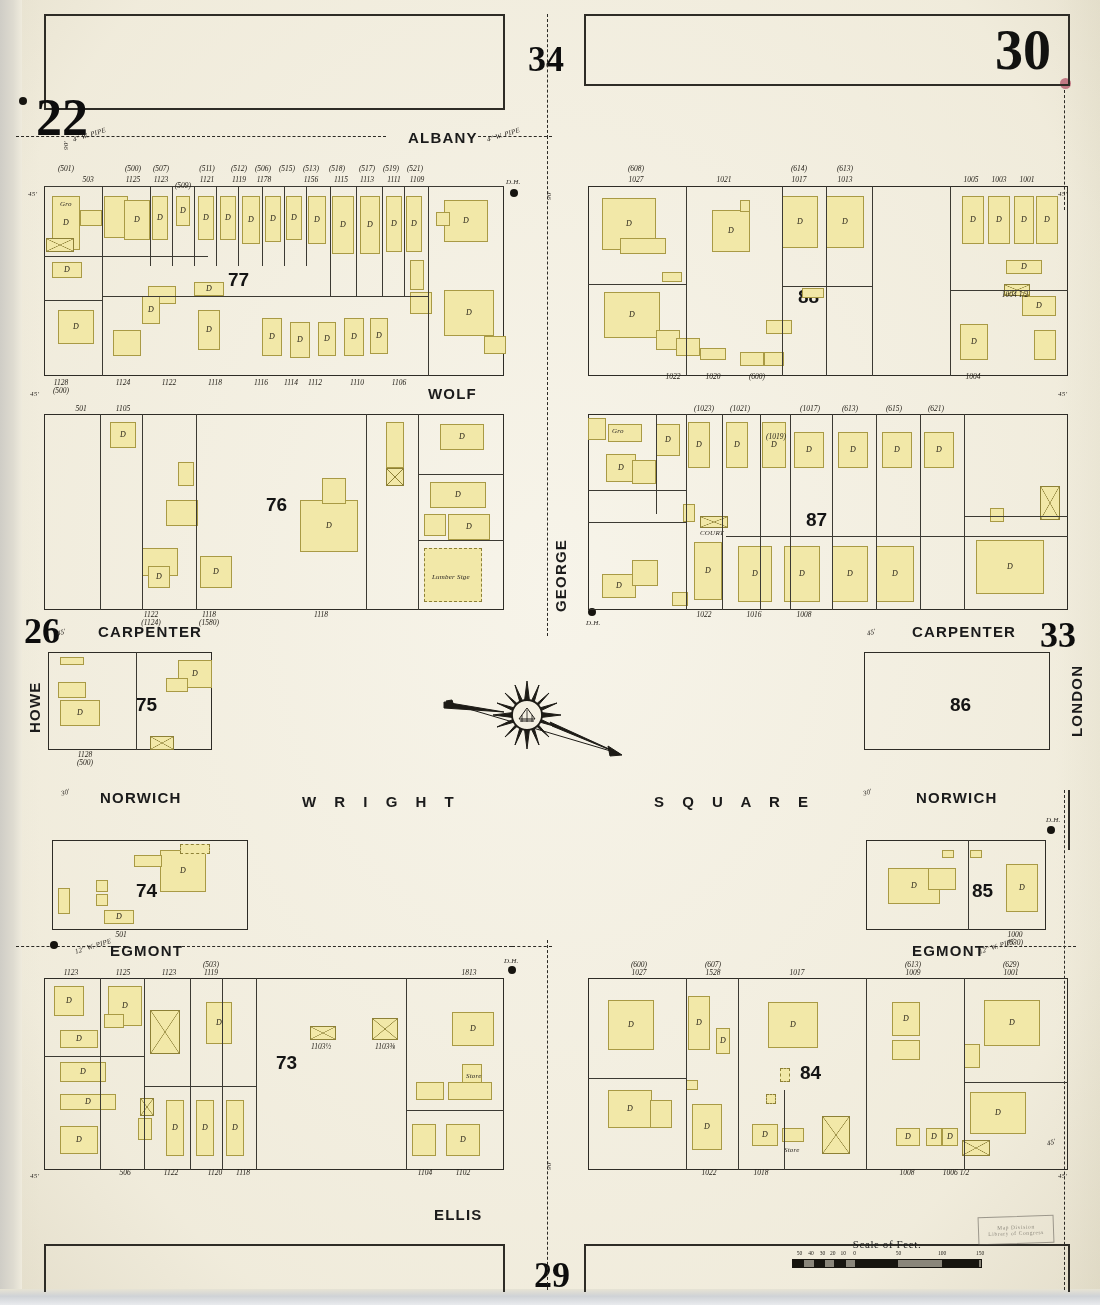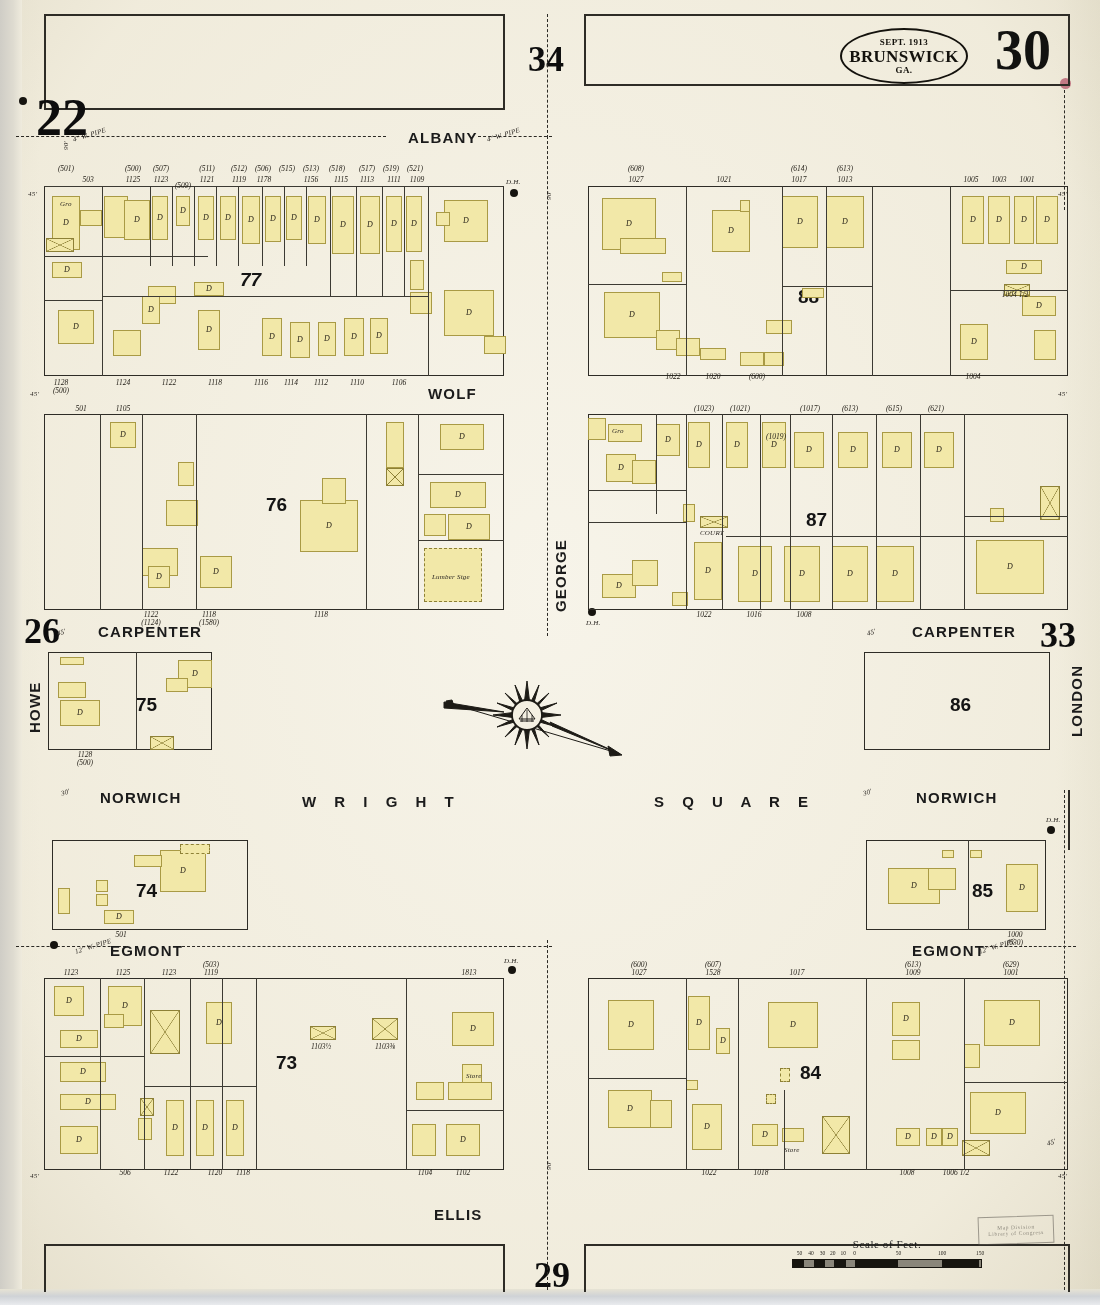--- a/index.html
+++ b/index.html
@@ -98,25 +98,20 @@
   #locstamp div{font-family:"Liberation Serif",serif;font-size:5.5px;color:#3d3a33;letter-spacing:.6px;}
 </style>
 </head>
 <body>
 
 <div id="sheet">
   <div id="paper"></div>
   <div id="leftedge"></div>
   <div id="bottomedge"></div>
 
-  <div id="cartouche">
-    <div id="cart-date">SEPT. 1913</div>
-    <div id="cart-city">BRUNSWICK</div>
-    <div id="cart-state">GA.</div>
-  </div>
   <div id="sheetno">30</div>
   <div id="locstamp-dot"></div>
 
   <div class="rule" style="left:584px;top:84px;width:486px;height:1.6px;"></div>
   <div class="rule" style="left:1068px;top:14px;width:1.6px;height:72px;"></div>
   <div class="rule" style="left:44px;top:14px;width:1.6px;height:96px;"></div>
   <div class="rule" style="left:44px;top:14px;width:460px;height:1.6px;"></div>
   <div class="rule" style="left:503px;top:14px;width:1.6px;height:96px;"></div>
   <div class="rule" style="left:44px;top:108px;width:460px;height:1.6px;"></div>
   <div class="rule" style="left:584px;top:14px;width:1.6px;height:72px;"></div>
@@ -189,21 +184,21 @@
   <div class="lbl tiny" style="left:30px;top:1172px;">45'</div>
   <div class="lbl tiny" style="left:1058px;top:1172px;">45'</div>
   <div class="lbl tiny sl" style="left:60px;top:790px;">30'</div>
   <div class="lbl tiny sl" style="left:862px;top:790px;">30'</div>
   <div class="lbl tiny sl" style="left:56px;top:630px;">45'</div>
   <div class="lbl tiny sl" style="left:866px;top:630px;">45'</div>
   <div class="lbl tiny sl" style="left:1046px;top:1140px;">45'</div>
 
   <div class="blockoutline" style="left:44px;top:186px;width:460px;height:190px;"></div>
   <div class="lotline" style="left:44px;top:186px;width:460px;height:1px;"></div>
-  <div class="lbl blocknum" style="left:240px;top:269px;font-style:italic;">77</div>
+  <div class="lbl blocknum" style="left:228px;top:269px;">77</div>
 
   <div class="bldg lbl-d" style="left:52px;top:196px;width:28px;height:54px;"></div>
   <div class="bldg" style="left:80px;top:210px;width:22px;height:16px;"></div>
   <div class="bldg lbl-d" style="left:52px;top:262px;width:30px;height:16px;"></div>
   <div class="xbuild" style="left:46px;top:238px;width:28px;height:14px;"></div>
   <div class="bldg lbl-d" style="left:58px;top:310px;width:36px;height:34px;"></div>
   <div class="bldg" style="left:104px;top:196px;width:24px;height:42px;"></div>
   <div class="bldg lbl-d" style="left:124px;top:200px;width:26px;height:40px;"></div>
   <div class="bldg" style="left:113px;top:330px;width:28px;height:26px;"></div>
 
@@ -262,21 +257,21 @@
   <div class="lbl addr" style="left:382px;top:175px;width:24px;">1111</div>
   <div class="lbl addr" style="left:406px;top:175px;width:22px;">1109</div>
 
   <div class="lbl addr" style="left:48px;top:378px;width:26px;">1128</div>
   <div class="lbl addr" style="left:48px;top:386px;width:26px;">(500)</div>
   <div class="lbl addr" style="left:110px;top:378px;width:26px;">1124</div>
   <div class="lbl addr" style="left:156px;top:378px;width:26px;">1122</div>
   <div class="lbl addr" style="left:202px;top:378px;width:26px;">1118</div>
   <div class="lbl addr" style="left:248px;top:378px;width:26px;">1116</div>
   <div class="lbl addr" style="left:278px;top:378px;width:26px;">1114</div>
-  <div class="lbl addr" style="left:302px;top:378px;width:26px;text-align:right;">1112</div>
+  <div class="lbl addr" style="left:302px;top:378px;width:26px;">1112</div>
   <div class="lbl addr" style="left:344px;top:378px;width:26px;">1110</div>
   <div class="lbl addr" style="left:386px;top:378px;width:26px;">1106</div>
 
   <div class="lotline" style="left:102px;top:186px;width:1px;height:190px;"></div>
   <div class="lotline" style="left:150px;top:186px;width:1px;height:80px;"></div>
   <div class="lotline" style="left:172px;top:186px;width:1px;height:80px;"></div>
   <div class="lotline" style="left:194px;top:186px;width:1px;height:80px;"></div>
   <div class="lotline" style="left:216px;top:186px;width:1px;height:80px;"></div>
   <div class="lotline" style="left:238px;top:186px;width:1px;height:80px;"></div>
   <div class="lotline" style="left:262px;top:186px;width:1px;height:80px;"></div>

